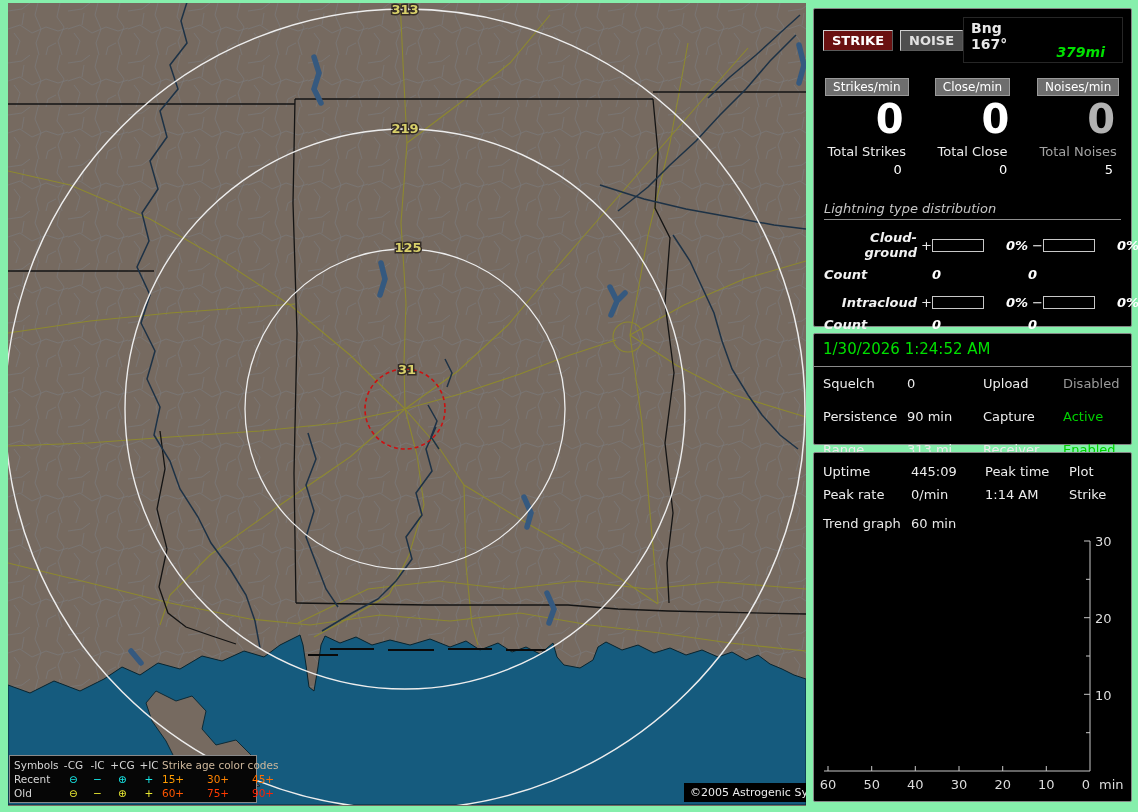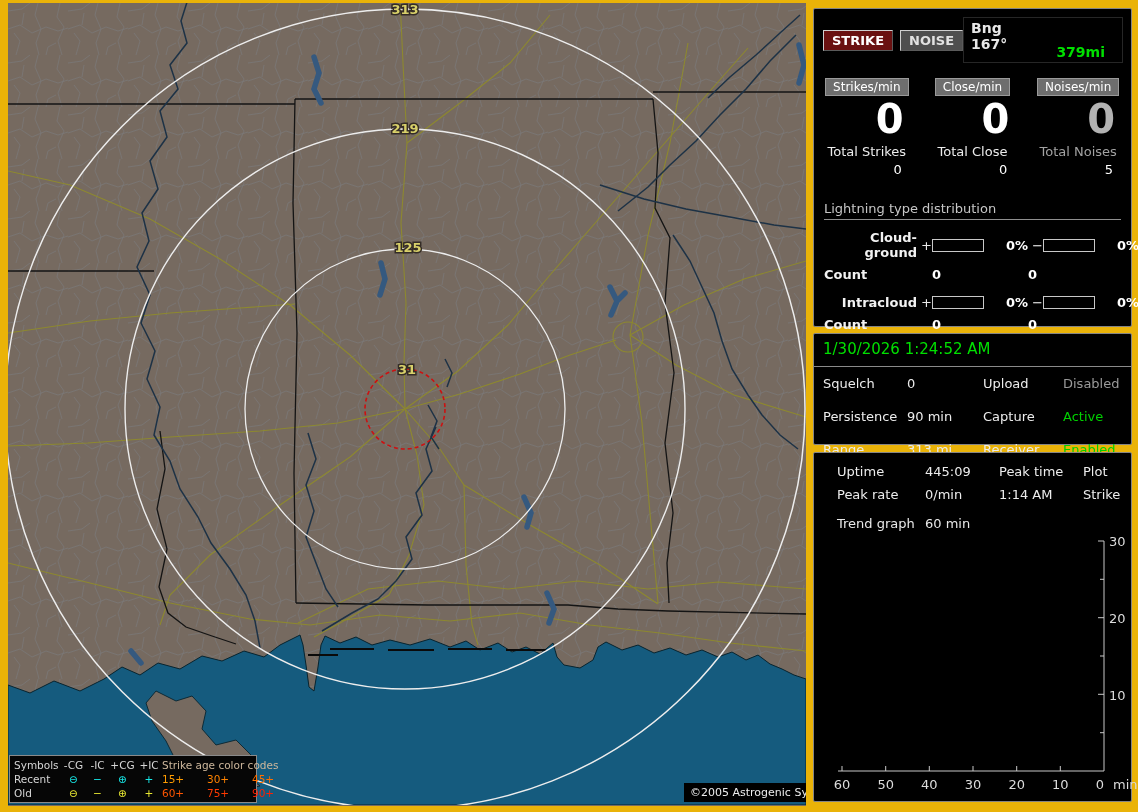--- a/index.html
+++ b/index.html
@@ -1,16 +1,16 @@
 <!DOCTYPE html>
 <html><head>
 <meta charset="utf-8">
 <style>
   html,body{margin:0;padding:0;background:#000;}
-  #screen{position:relative;width:1138px;height:812px;background:#eab308;overflow:hidden;
+  #screen{position:relative;width:1138px;height:812px;background:#86efac;overflow:hidden;
           font-family:"DejaVu Sans","Liberation Sans",sans-serif;color:#e8e8e8;}
   
   #map{position:absolute;left:8px;top:3px;width:798px;height:803px;overflow:hidden;background:#766a60;}
   #map svg{display:block}
   
   #legend{position:absolute;left:1px;top:752px;width:248px;height:48px;background:#060606;
           border:1px solid #8a8a8a;box-sizing:border-box;font-size:10.5px;line-height:1;
           display:grid;grid-template-columns:47px 25px 23px 27px 26px 45px 45px 42px;
           grid-auto-rows:14px;align-items:center;padding:2px 0 0 4px;color:#d6d6d6;}
   #legend .age-title{grid-column:6 / span 3;color:#cdb79c;}
@@ -19,38 +19,38 @@
   #legend .hdr{text-align:center;}
   #legend .a0{color:#ff9c00}#legend .a1{color:#ff8300}#legend .a2{color:#ff7000}
   #legend .a3{color:#ff5600}#legend .a4{color:#ff3a00}#legend .a5{color:#ff2000}
   #copyright{position:absolute;left:676px;top:780px;background:#000;color:#ececec;
              font-size:11px;padding:3px 6px;white-space:nowrap;}
   
   .panel{position:absolute;left:813px;width:319px;background:#000;border:1px solid #858585;
          border-radius:2px;box-sizing:border-box;}
   #panel-top{top:8px;height:319px;}
   #panel-status{top:333px;height:112px;}
-  #panel-stats{top:452px;height:350px;padding-left:14px;}
+  #panel-stats{top:452px;height:350px;}
   .toprow{display:flex;align-items:center;padding:8px 8px 0 9px;}
   .btn{font-weight:bold;font-size:13px;padding:2px 8px;border:1px solid;cursor:default;}
   .btn.strike{background:#6a1111;color:#ffffff;border-color:#cfcfcf #5a5a5a #5a5a5a #cfcfcf;margin-right:7px;}
   .btn.noise{background:#4f4f4f;color:#e2e2e2;border-color:#cfcfcf #5a5a5a #5a5a5a #cfcfcf;}
   .bng{margin-left:auto;background:#000;border:1px solid #262626;padding:2px 7px;display:flex;
        gap:12px;font-weight:bold;font-size:14px;}
   .bng .dist{color:#00e000;}
   .counters{display:grid;grid-template-columns:1fr 1fr 1fr;margin-top:13px;padding:0 4px;gap:8px;}
   .counters .col{text-align:center;}
   .chip{display:inline-block;background:#6e6e6e;color:#fff;font-size:12px;padding:1px 7px;
         border:1px solid #9a9a9a;}
   .bigzero{font-size:40px;font-weight:bold;color:#fff;text-align:right;padding-right:12px;line-height:1.15;}
   .dim .bigzero{color:#b2b2b2;}
   .total-label{font-size:13px;color:#ececec;margin-top:2px;}
   .dim .total-label{color:#a2a2a2;}
   .total-val{font-size:13px;color:#fff;text-align:right;padding-right:14px;margin-top:3px;}
-  .dist{padding:24px 10px 0 10px;}
+  .dist{padding:24px 10px 0 10px;font-style:italic;}
   .dist-title{color:#c6c6c6;font-size:13px;border-bottom:1px solid #8f8f8f;padding-bottom:3px;margin-bottom:10px;}
   .drow{display:grid;grid-template-columns:93px 15px 57px 39px 15px 57px 39px;align-items:center;
         font-size:13px;margin-bottom:7px;text-align:right;}
   .drow .lab{font-weight:bold;color:#f2f2f2;}
   .bar{width:50px;height:11px;border:1px solid #c8c8c8;background:#000;}
   .pct{font-weight:bold;color:#fff;}
   .crow{display:grid;grid-template-columns:93px 15px 96px 96px;align-items:center;font-size:13px;
         margin-bottom:13px;}
   .crow .lab{font-weight:bold;color:#f2f2f2;}
   .crow .cv{font-weight:bold;color:#fff;}

